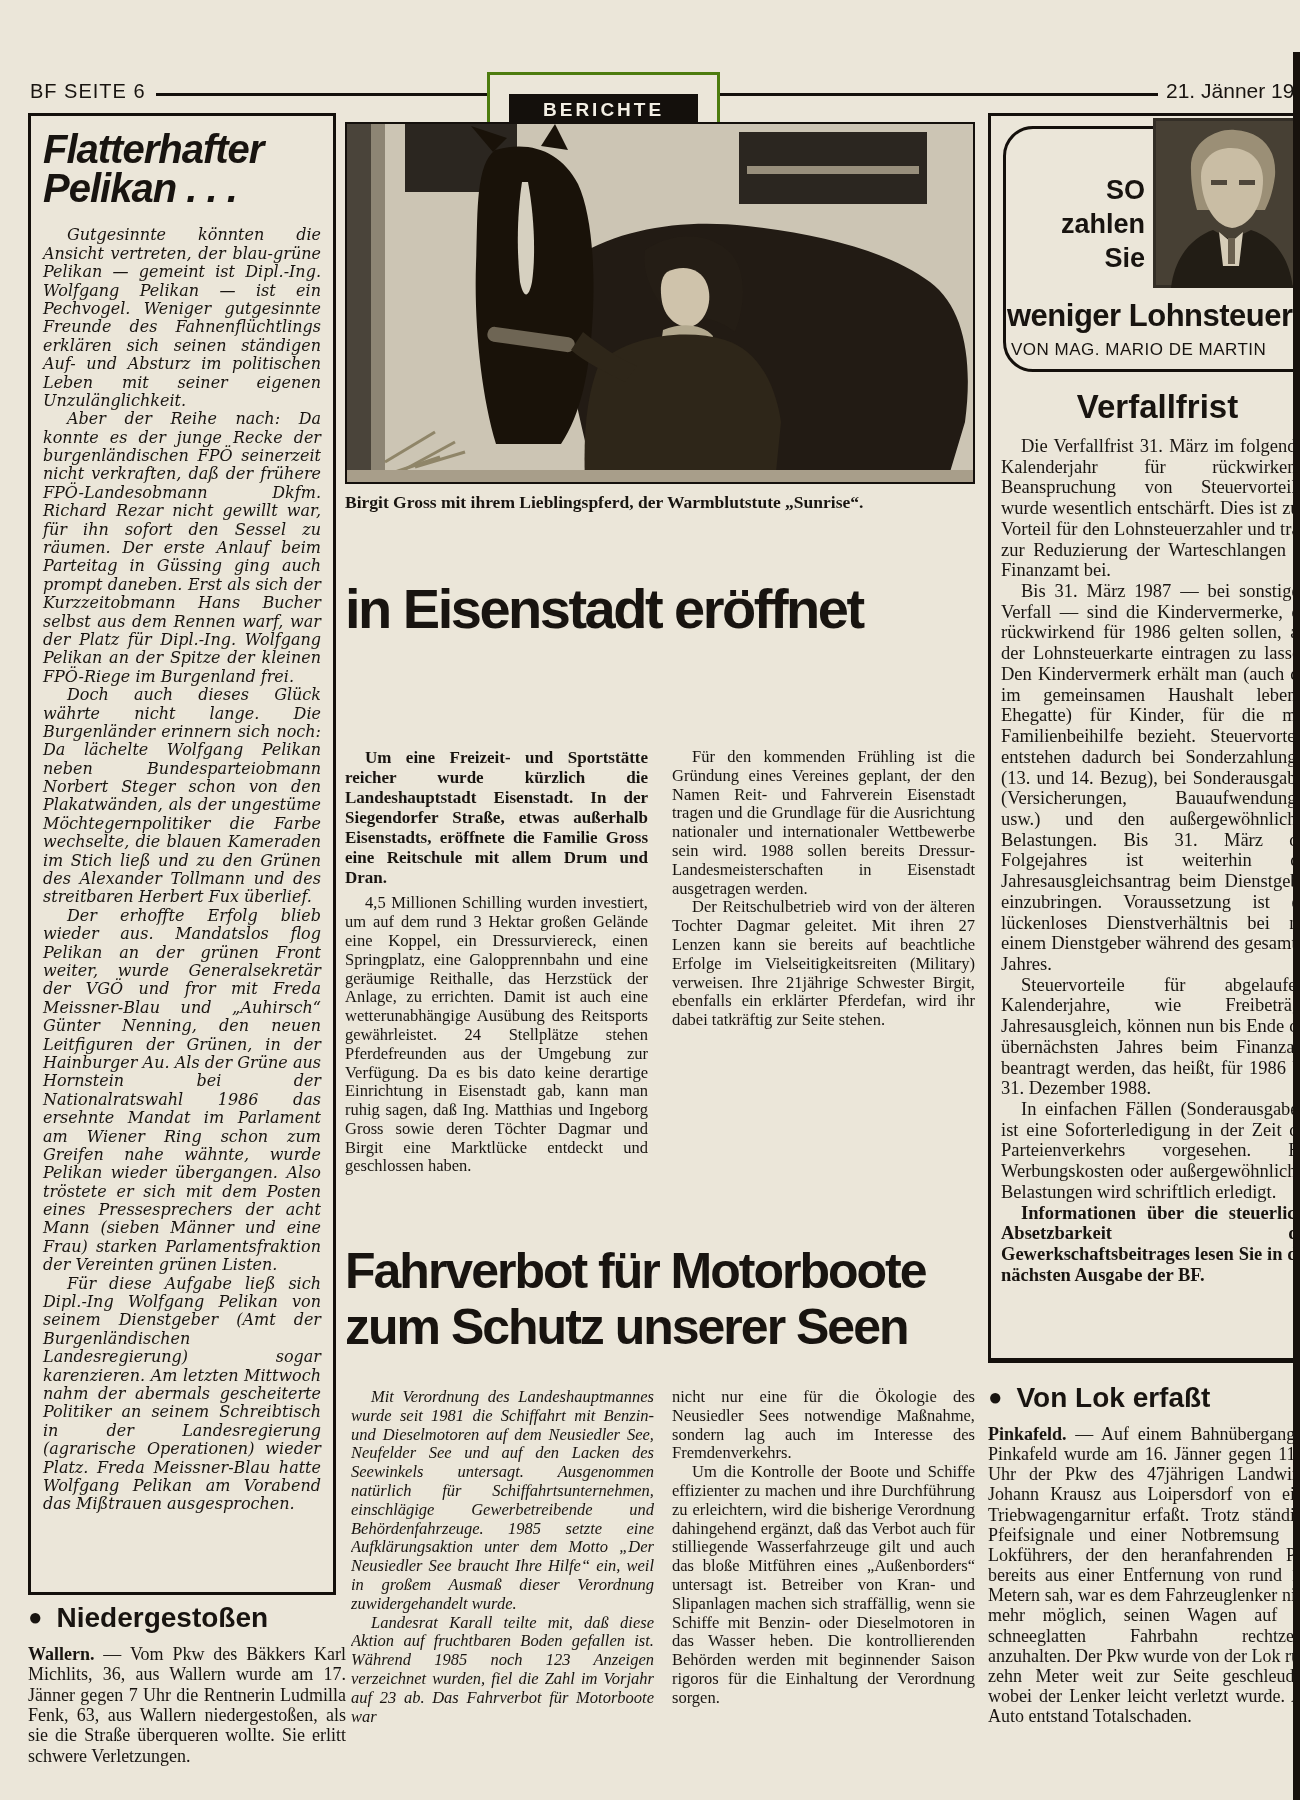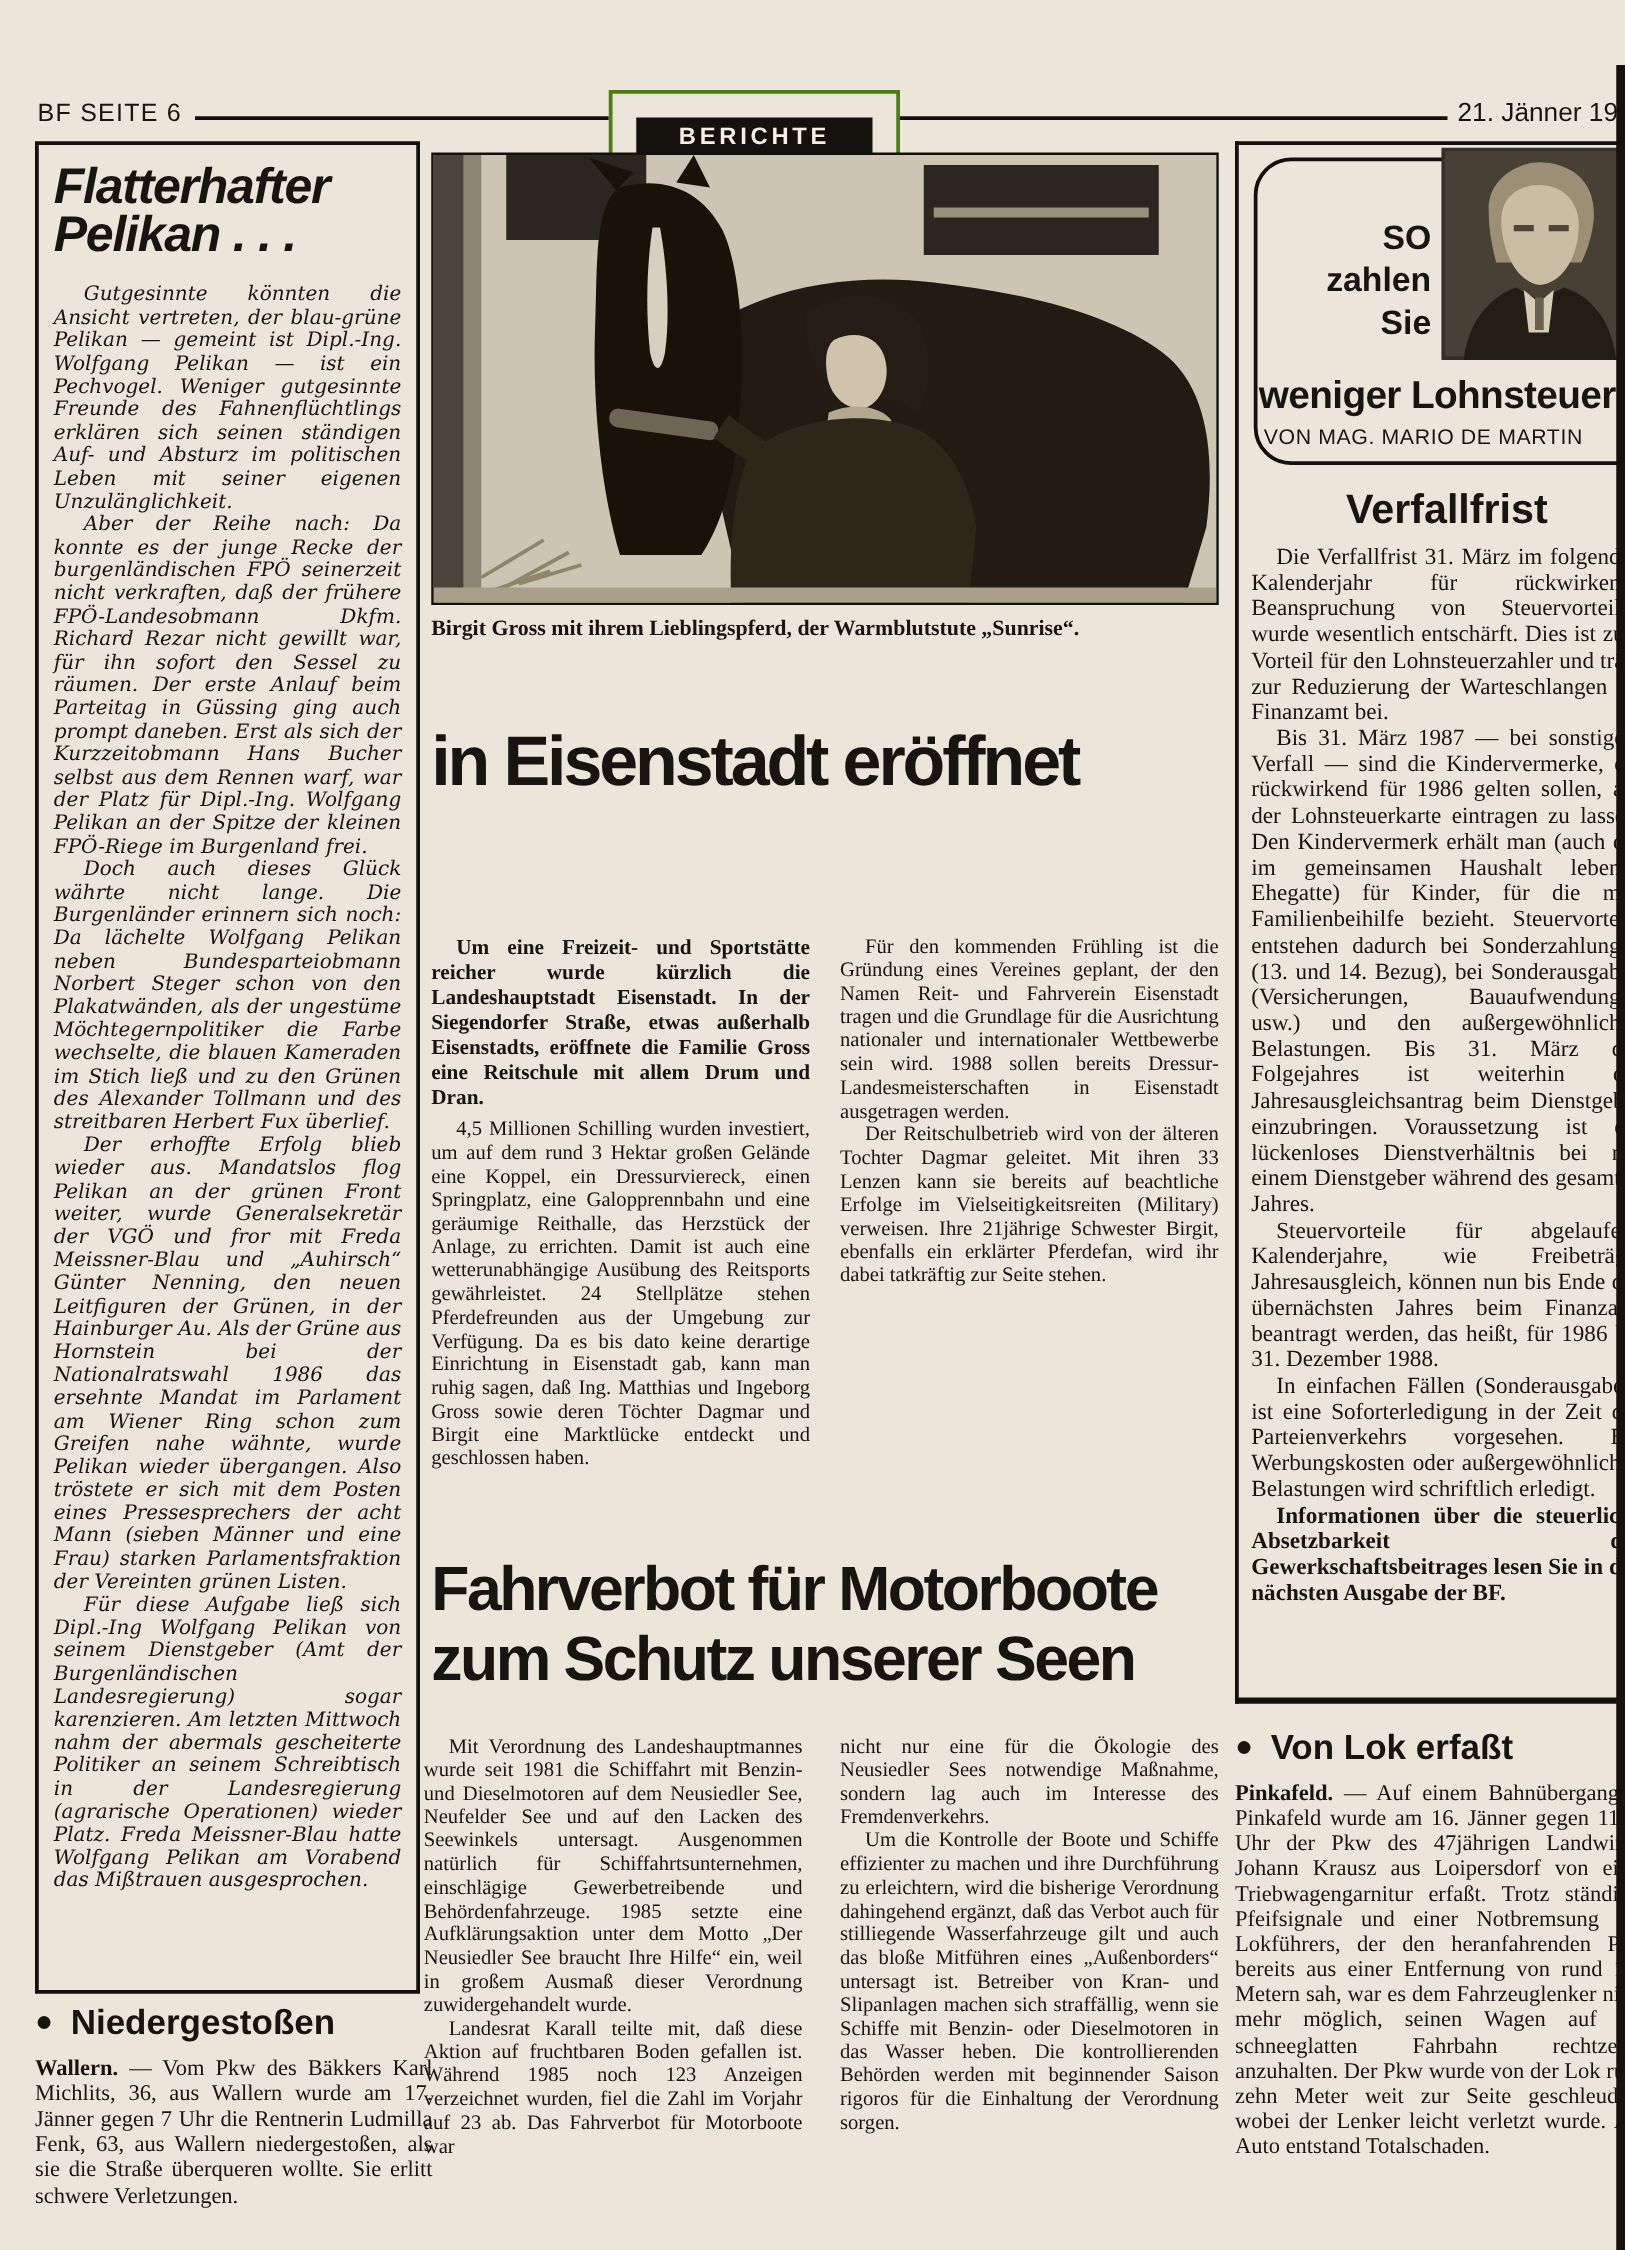--- a/index.html
+++ b/index.html
@@ -52,21 +52,21 @@
   .caption { position:absolute; left:345px; top:492px; width:630px; font-weight:bold; font-size:17.5px; }
   .headline1 { position:absolute; left:345px; top:520px; width:640px;
     font:bold 56px/1.06 "Liberation Sans", sans-serif; letter-spacing:-2.5px; }
   .lead-col { position:absolute; left:345px; top:748px; width:303px; height:488px; overflow:hidden; }
   .lead-col .lead { font-weight:bold; font-size:17px; line-height:1.18; text-align:justify; text-indent:20px; margin:0 0 6px; }
   .col { overflow:hidden; }
   .c1b { }
   .col2a { position:absolute; left:672px; top:748px; width:303px; height:488px; overflow:hidden; }
   .headline2 { position:absolute; left:345px; top:1243px; width:645px;
     font:bold 50px/1.12 "Liberation Sans", sans-serif; letter-spacing:-2px; }
-  .colb1 { position:absolute; left:339px; top:1388px; width:303px; height:412px; overflow:hidden; }
+  .colb1 { position:absolute; left:351px; top:1388px; width:303px; height:412px; overflow:hidden;font-style:italic; }
   .colb2 { position:absolute; left:672px; top:1388px; width:303px; height:412px; overflow:hidden; }
 
   
   .tax-box {
     position:absolute; left:988px; top:113px; width:330px; height:1250px;
     border:3px solid #14100c; border-right:none; border-bottom-width:5px;
     box-sizing:border-box; padding:0 4px 0 10px; overflow:hidden;
   }
   .tax-header { position:relative; height:258px; }
   .round-frame { position:absolute; left:2px; top:10px; width:340px; height:240px;
@@ -151,21 +151,21 @@
   </div>
 
   <div class="lead-col col">
     <p class="lead">Um eine Freizeit- und Sportstätte reicher wurde kürzlich die Landeshauptstadt Eisenstadt. In der Siegendorfer Straße, etwas außerhalb Eisenstadts, eröffnete die Familie Gross eine Reitschule mit allem Drum und Dran.</p>
     <div class="c1b">
         <p>4,5 Millionen Schilling wurden investiert, um auf dem rund 3 Hektar großen Gelände eine Koppel, ein Dressurviereck, einen Springplatz, eine Galopprennbahn und eine geräumige Reithalle, das Herzstück der Anlage, zu errichten. Damit ist auch eine wetterunabhängige Ausübung des Reitsports gewährleistet. 24 Stellplätze stehen Pferdefreunden aus der Umgebung zur Verfügung. Da es bis dato keine derartige Einrichtung in Eisenstadt gab, kann man ruhig sagen, daß Ing. Matthias und Ingeborg Gross sowie deren Töchter Dagmar und Birgit eine Marktlücke entdeckt und geschlossen haben.</p>
       </div>
   </div>
   <div class="col2a col">
       <p>Für den kommenden Frühling ist die Gründung eines Vereines geplant, der den Namen Reit- und Fahrverein Eisenstadt tragen und die Grundlage für die Ausrichtung nationaler und internationaler Wettbewerbe sein wird. 1988 sollen bereits Dressur-Landesmeisterschaften in Eisenstadt ausgetragen werden.</p>
-      <p>Der Reitschulbetrieb wird von der älteren Tochter Dagmar geleitet. Mit ihren 33 Lenzen kann sie bereits auf beachtliche Erfolge im Vielseitigkeitsreiten (Military) verweisen. Ihre 21jährige Schwester Birgit, ebenfalls ein erklärter Pferdefan, wird ihr dabei tatkräftig zur Seite stehen.</p>
+      <p>Der Reitschulbetrieb wird von der älteren Tochter Dagmar geleitet. Mit ihren 27 Lenzen kann sie bereits auf beachtliche Erfolge im Vielseitigkeitsreiten (Military) verweisen. Ihre 21jährige Schwester Birgit, ebenfalls ein erklärter Pferdefan, wird ihr dabei tatkräftig zur Seite stehen.</p>
     </div>
 
   <div class="headline2">
     <span>Fahrverbot für Motorboote</span><br>
     <span>zum Schutz unserer Seen</span>
   </div>
 
   <div class="colb1 col">
       <p>Mit Verordnung des Landeshauptmannes wurde seit 1981 die Schiffahrt mit Benzin- und Dieselmotoren auf dem Neusiedler See, Neufelder See und auf den Lacken des Seewinkels untersagt. Ausgenommen natürlich für Schiffahrtsunternehmen, einschlägige Gewerbetreibende und Behördenfahrzeuge. 1985 setzte eine Aufklärungsaktion unter dem Motto „Der Neusiedler See braucht Ihre Hilfe“ ein, weil in großem Ausmaß dieser Verordnung zuwidergehandelt wurde.</p>
       <p>Landesrat Karall teilte mit, daß diese Aktion auf fruchtbaren Boden gefallen ist. Während 1985 noch 123 Anzeigen verzeichnet wurden, fiel die Zahl im Vorjahr auf 23 ab. Das Fahrverbot für Motorboote war</p>

